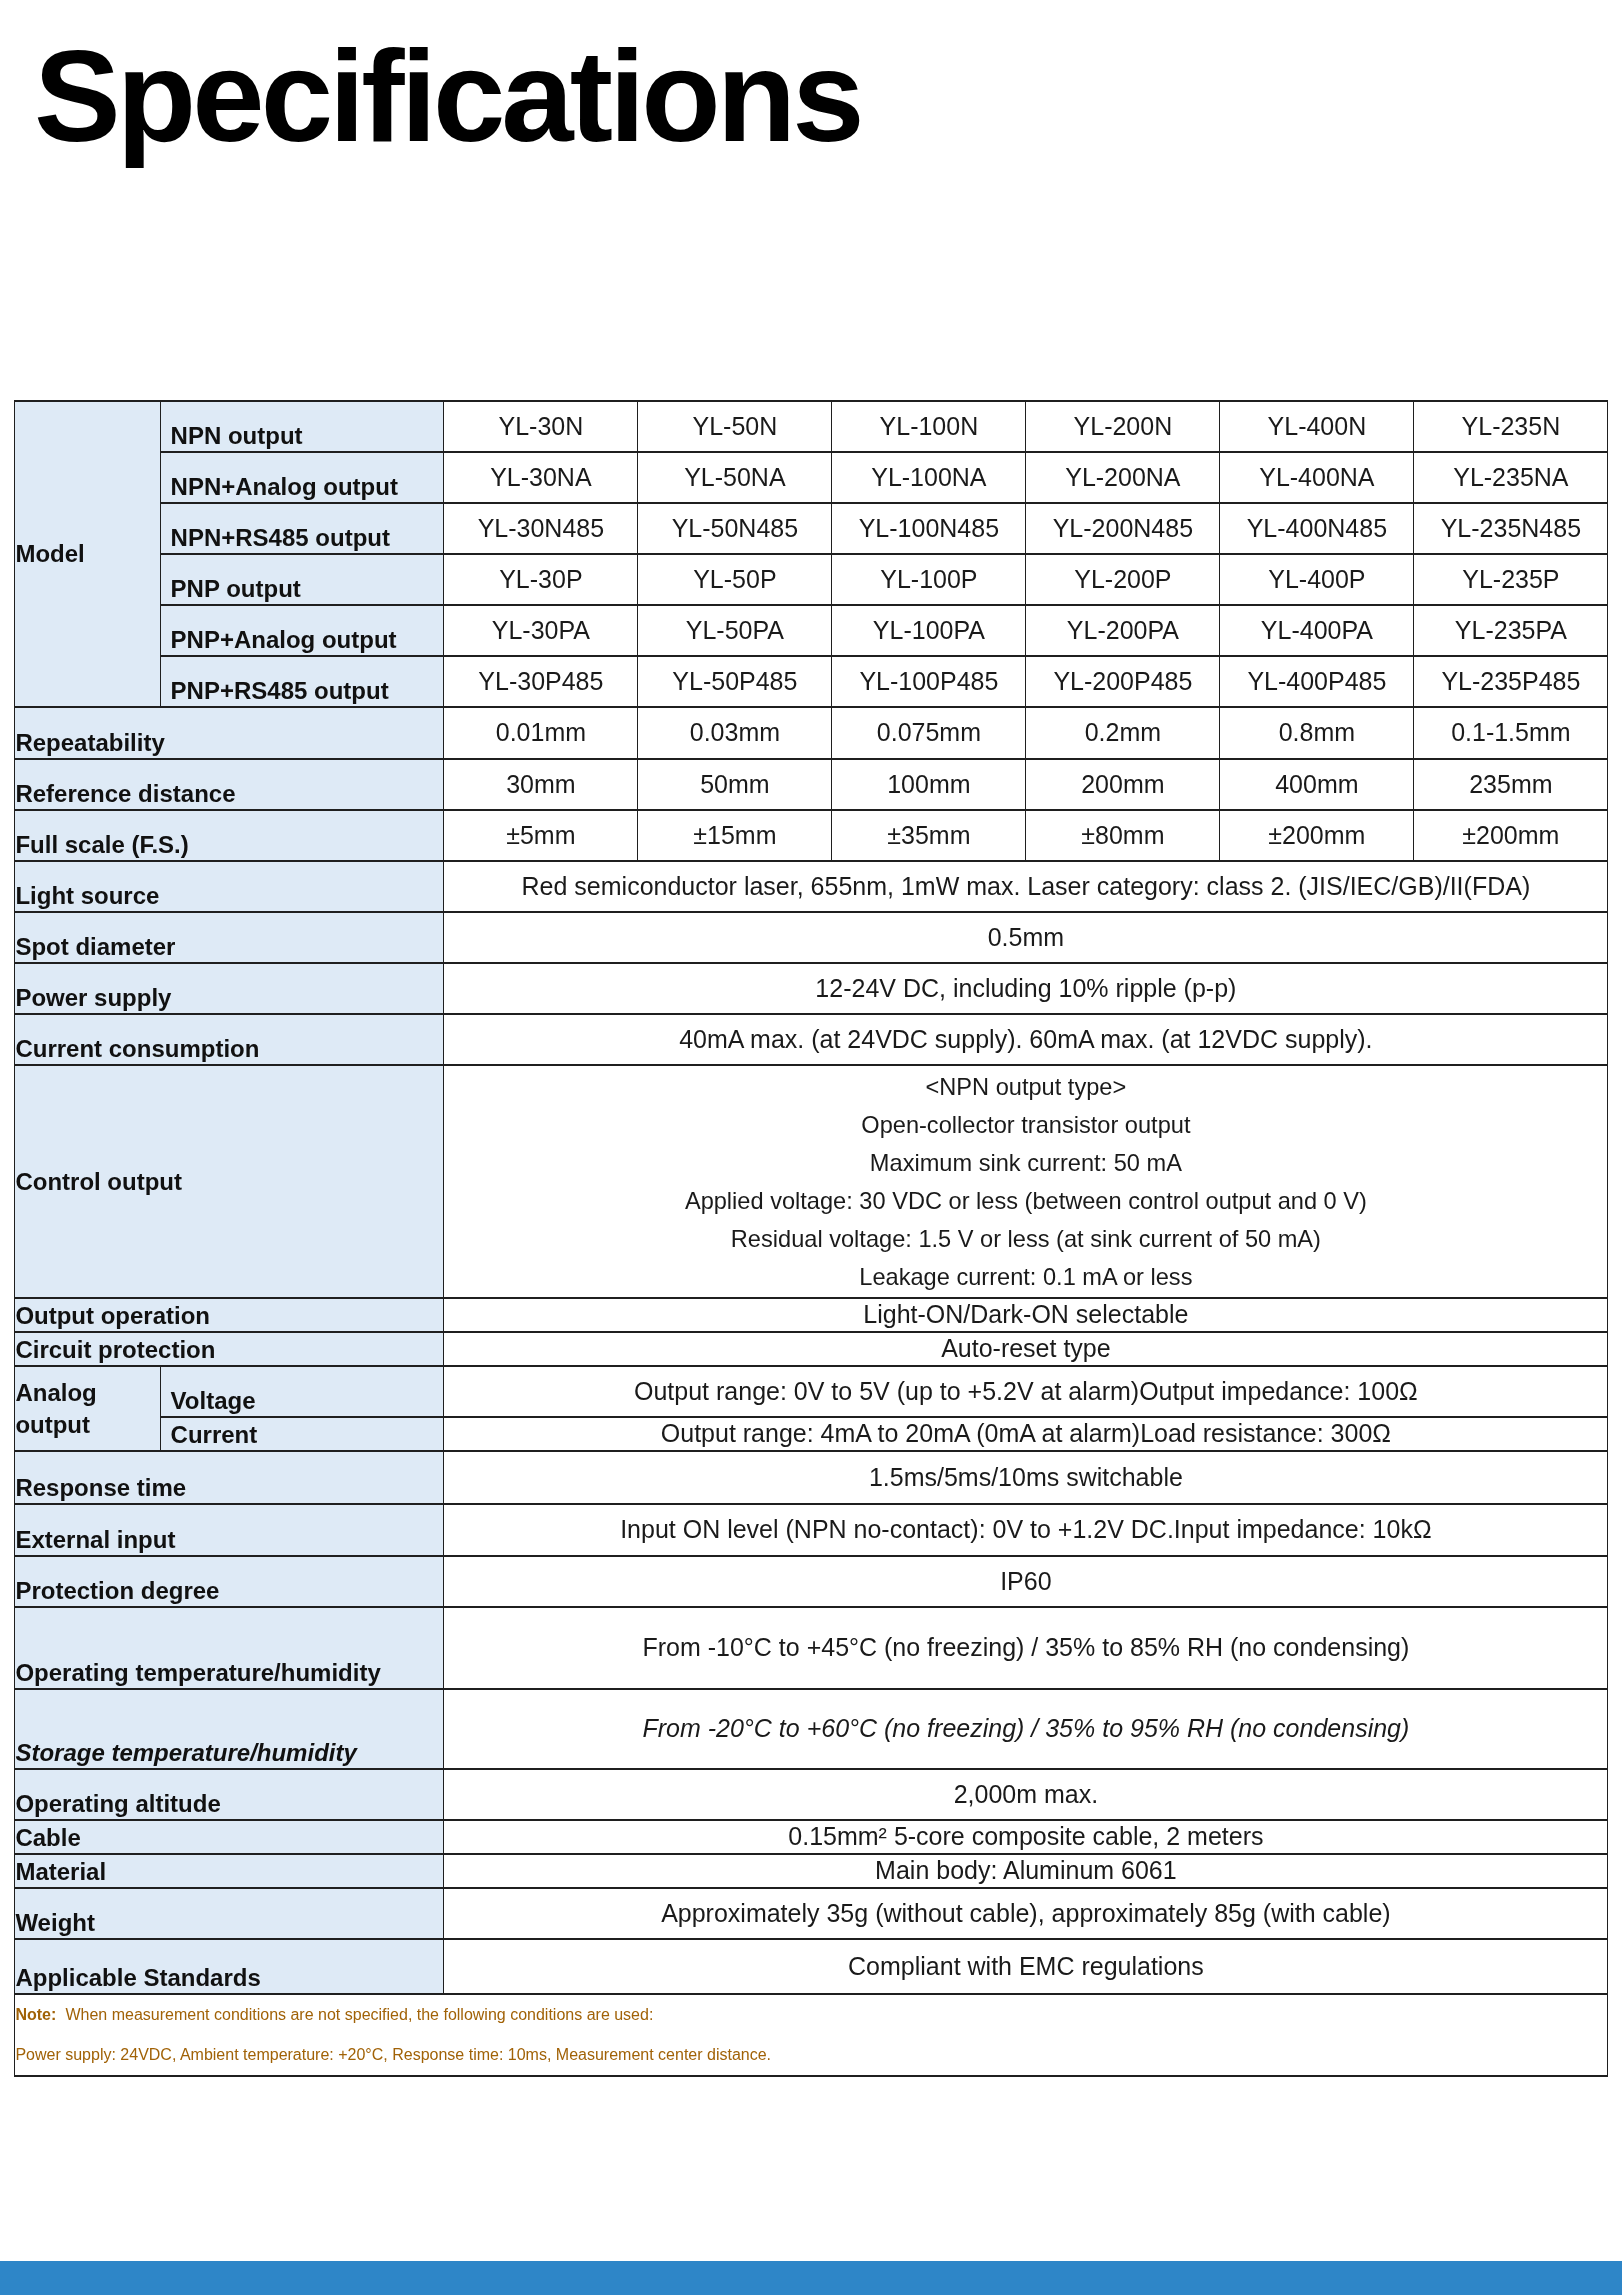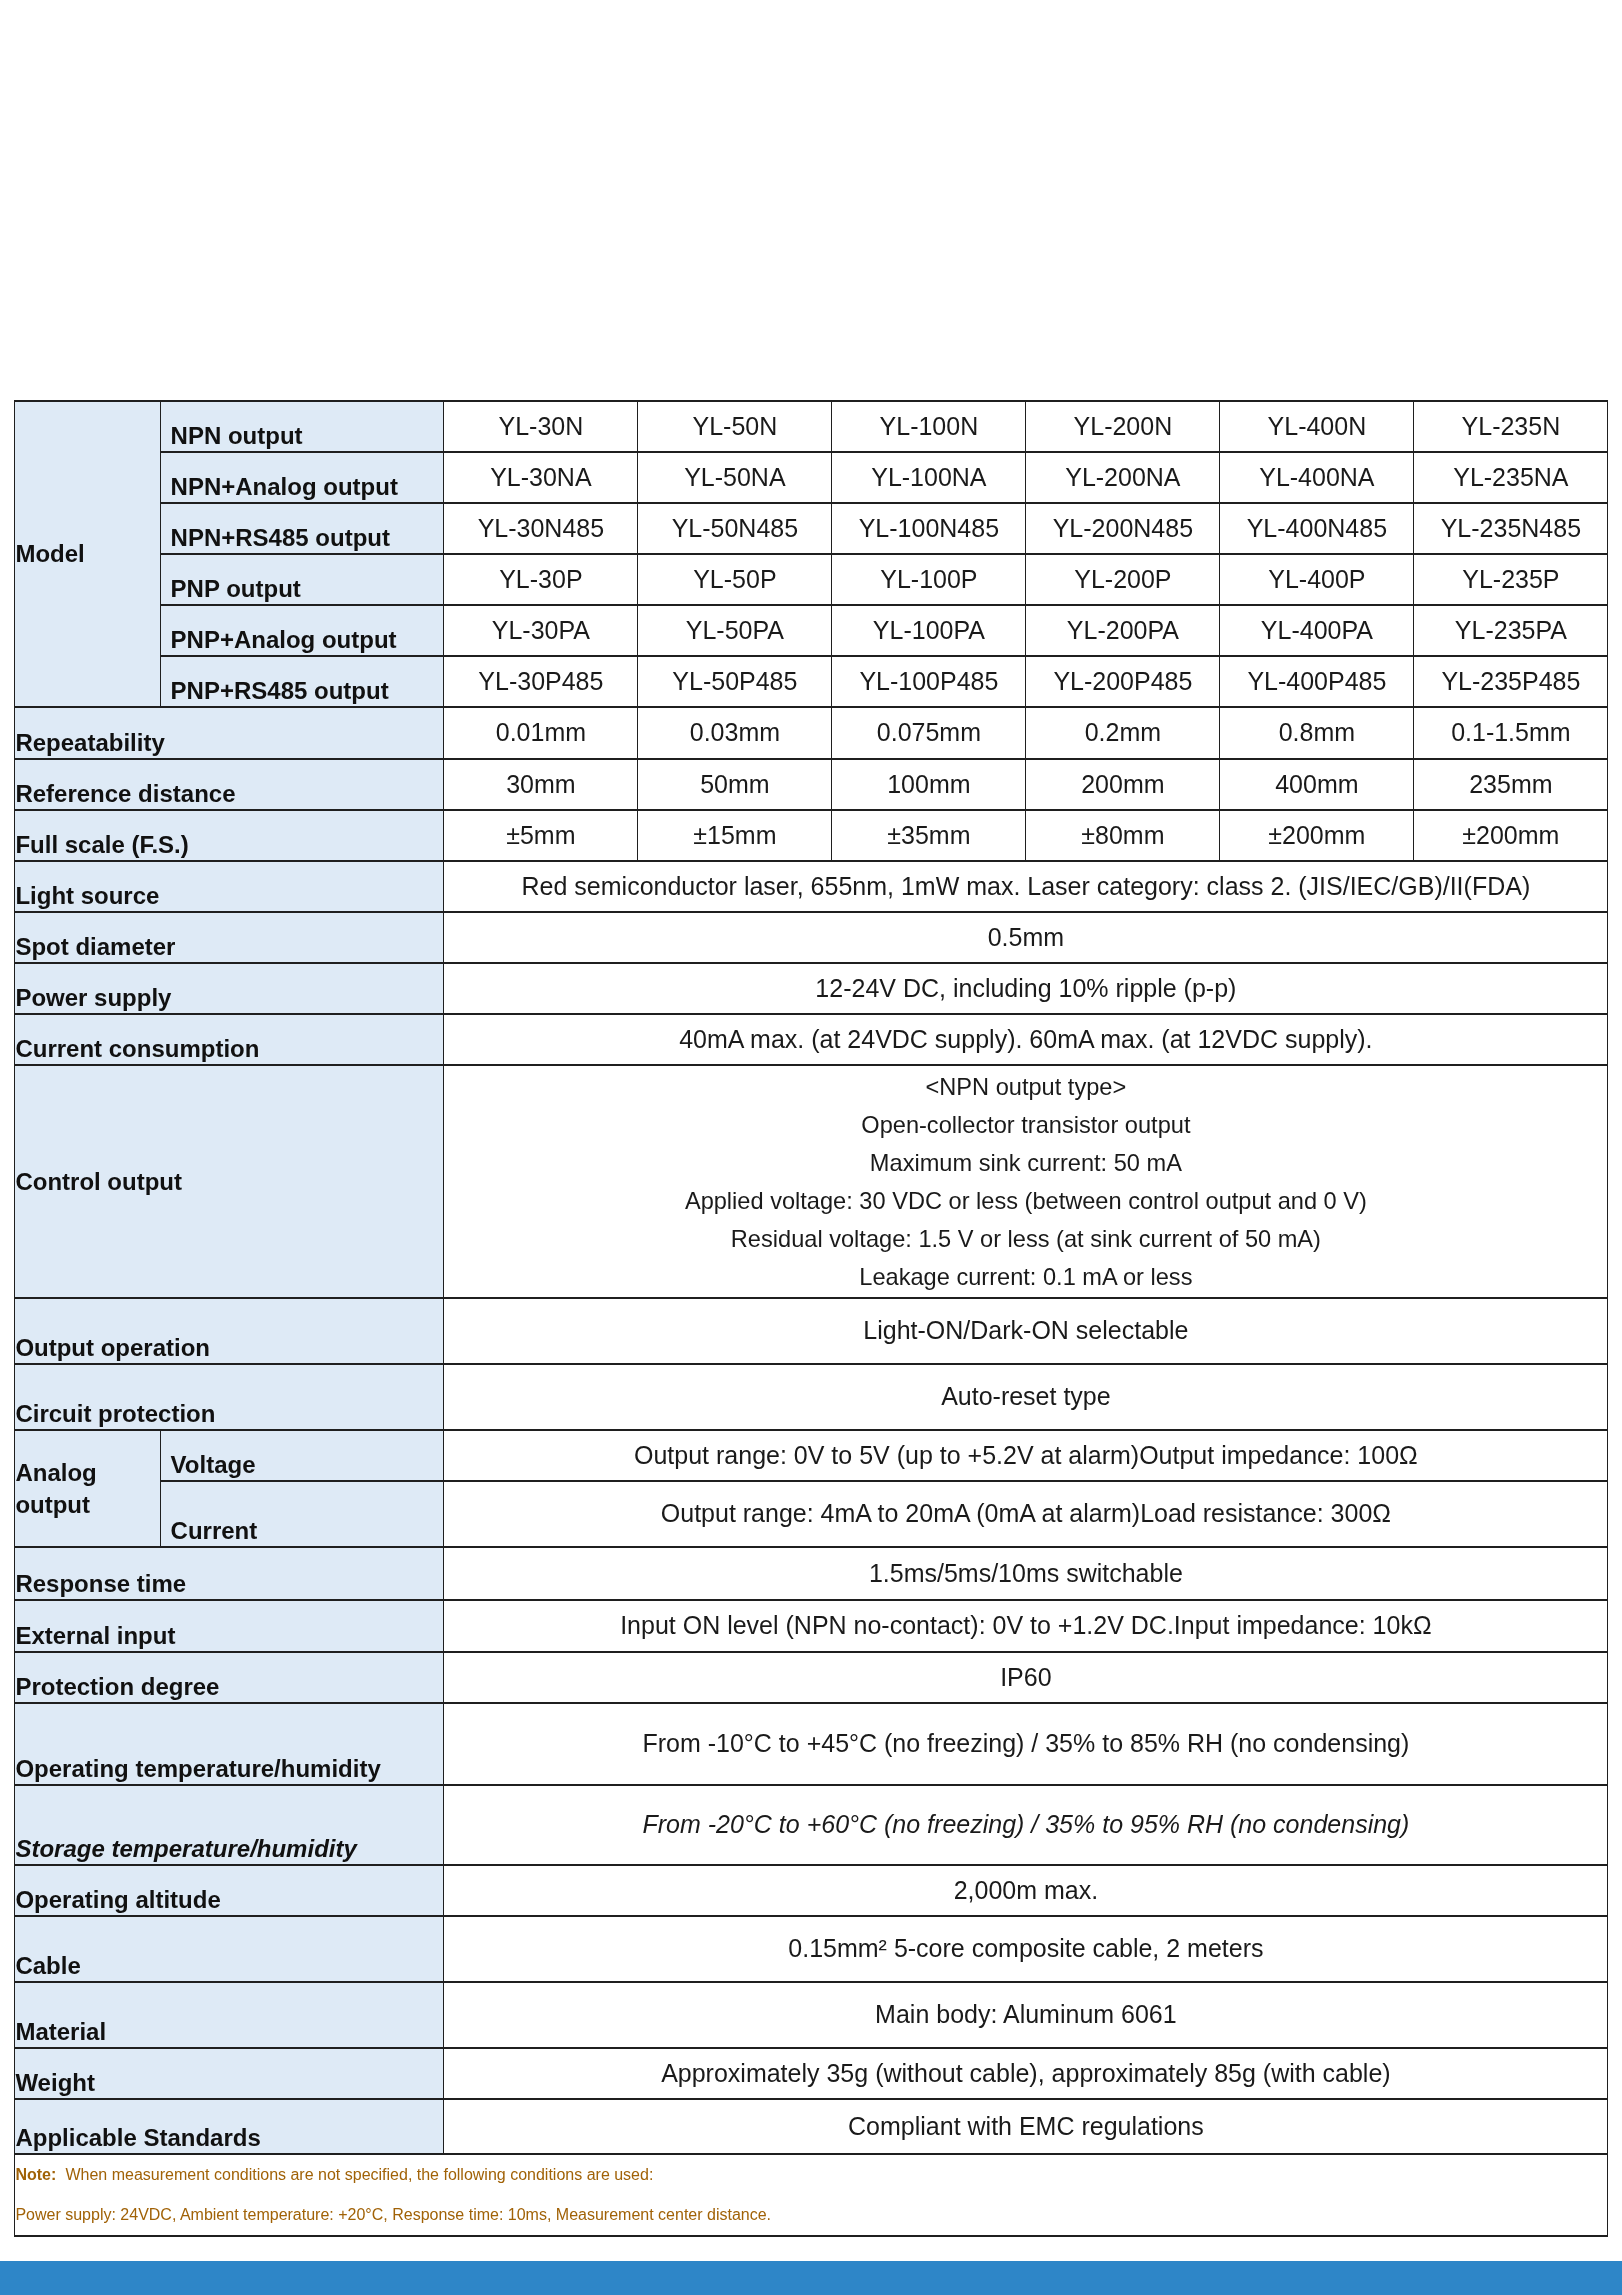--- a/index.html
+++ b/index.html
@@ -42,41 +42,42 @@
   td.lab.sub{padding-left:9.2px;}
   td.seclab{
     background:var(--label-bg);font-weight:700;font-size:24px;
     text-align:left;vertical-align:middle;padding:0 3.9px 0 29.4px;line-height:1.3;
   }
   td.val{
     background:#ffffff;font-size:25px;text-align:center;vertical-align:middle;
     color:#1a1a1a;line-height:1.25;padding:0 5.2px;
   }
   td.val .ctl-line{display:block;font-size:23.6px;line-height:38px;}
-  tr.rh78{height:51px;} tr.rh77{height:66px;} tr.rh79{height:52px;}
+  tr.rh78{height:51px;} tr.rh77{height:34px;} tr.rh79{height:52px;}
   tr.rh81{height:53px;} tr.rh84{height:55px;}
   tr.rh-ctl{height:233px;} tr.rh-t1{height:82px;} tr.rh-t2{height:80px;font-style:italic;}
   tr.rh-note{height:82px;}
   td.notecell{
     background:#ffffff;text-align:left;vertical-align:top;
     border-left:1.3px solid #6a6a6a;border-right:1.3px solid #bdbdbd;
     border-bottom:4.6px solid var(--note-rule);
     font-size:16px;line-height:40px;padding:3.9px 6.5px 0 6.5px;color:#a16207;
   }
   td.notecell .note-label{font-weight:700;margin-right:9.2px;}
   .footer-bar{
     position:absolute;left:0;bottom:0;width:1623px;height:34px;
     background:var(--footer-bar);
   }
 </style>
 </head>
 <body>
 
 <div class="page">
 
+  <h1 class="page-title">Specifications</h1>
 
 
   <table class="spec">
     <colgroup>
       <col style="width:146px">
         <col style="width:283px">
       <col style="width:194px">
         <col style="width:194px">
         <col style="width:194px">
       <col style="width:194px">

